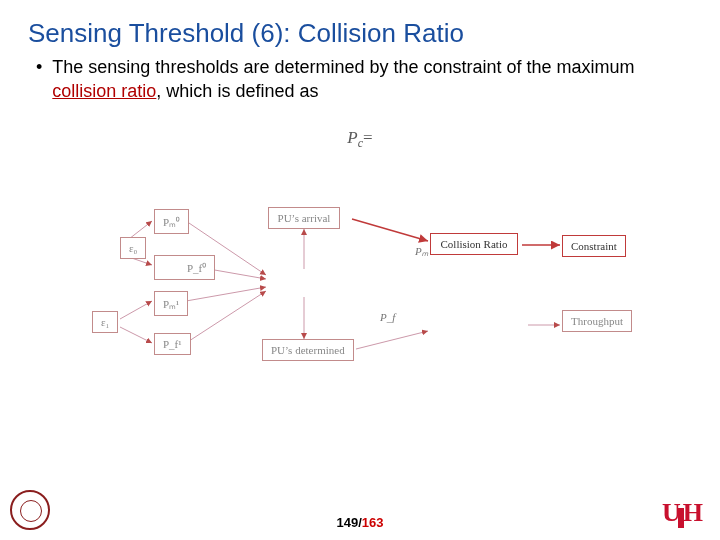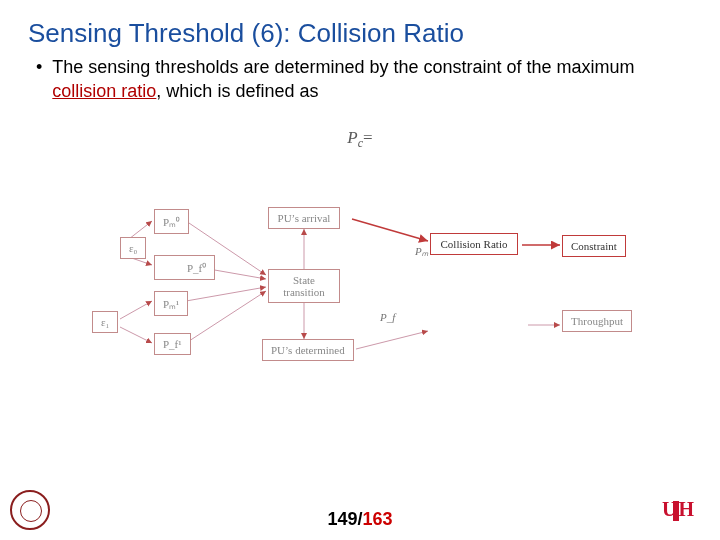--- a/index.html
+++ b/index.html
@@ -81,21 +81,21 @@
   svg.arrows {
     position: absolute; left: 0; top: 0;
     width: 540px; height: 180px;
     pointer-events: none;
   }
   .footer {
     position: absolute;
     bottom: 10px;
     width: 100%;
     text-align: center;
-    font-size: 18px;
+    font-size: 13px;
     font-weight: bold;
   }
   .footer .cur { color: #000; }
   .footer .sep { color: #000; }
   .footer .tot { color: #c00; }
   .logo-left, .logo-right {
     position: absolute;
     bottom: 6px;
     width: 44px; height: 44px;
   }
@@ -108,21 +108,21 @@
     position: relative;
   }
   .seal::after {
     content: ""; position: absolute; left: 8px; top: 8px;
     width: 20px; height: 20px; border: 1.5px solid #8a1e1e;
     border-radius: 50%;
   }
   .uh {
     font-family: Georgia, serif;
     font-weight: bold;
-    font-size: 20px;
+    font-size: 26px;
     color: #c8102e;
     letter-spacing: -2px;
     position: relative;
   }
   .uh .bar {
     display:inline-block; width:6px; height:20px; background:#c8102e;
     margin:0 -1px; vertical-align: bottom;
   }
 </style>
 </head>
@@ -184,22 +184,20 @@
 
     <div class="node gray" style="left:2px; top:46px;margin-left:28px;">ε₀</div>
     <div class="node gray" style="left:2px; top:120px;">ε₁</div>
 
     <div class="node gray" style="left:64px; top:18px;">Pₘ⁰</div>
     <div class="node gray" style="left:64px; top:64px;padding-left:32px;">P_f⁰</div>
     <div class="node gray" style="left:64px; top:100px;">Pₘ¹</div>
     <div class="node gray" style="left:64px; top:142px;">P_f¹</div>
 
     <div class="node gray block" style="left:178px; top:16px;">PU’s arrival</div>
-    <div class="node gray block" style="left:178px; top:78px; white-space:pre-line;">State
-transition</div>
     <div class="node gray block" style="left:172px; top:148px;">PU’s determined</div>
 
     <div class="mini" style="left:290px; top:52px;margin-left:35px;">Pₘ</div>
     <div class="mini" style="left:290px; top:120px;">P_f</div>
 
     <div class="node red big" style="left:340px; top:42px;">Collision Ratio</div>
     <div class="node red" style="left:472px; top:44px;">Constraint</div>
     <div class="node gray" style="left:472px; top:119px;">Throughput</div>
   </div>
 </div>

